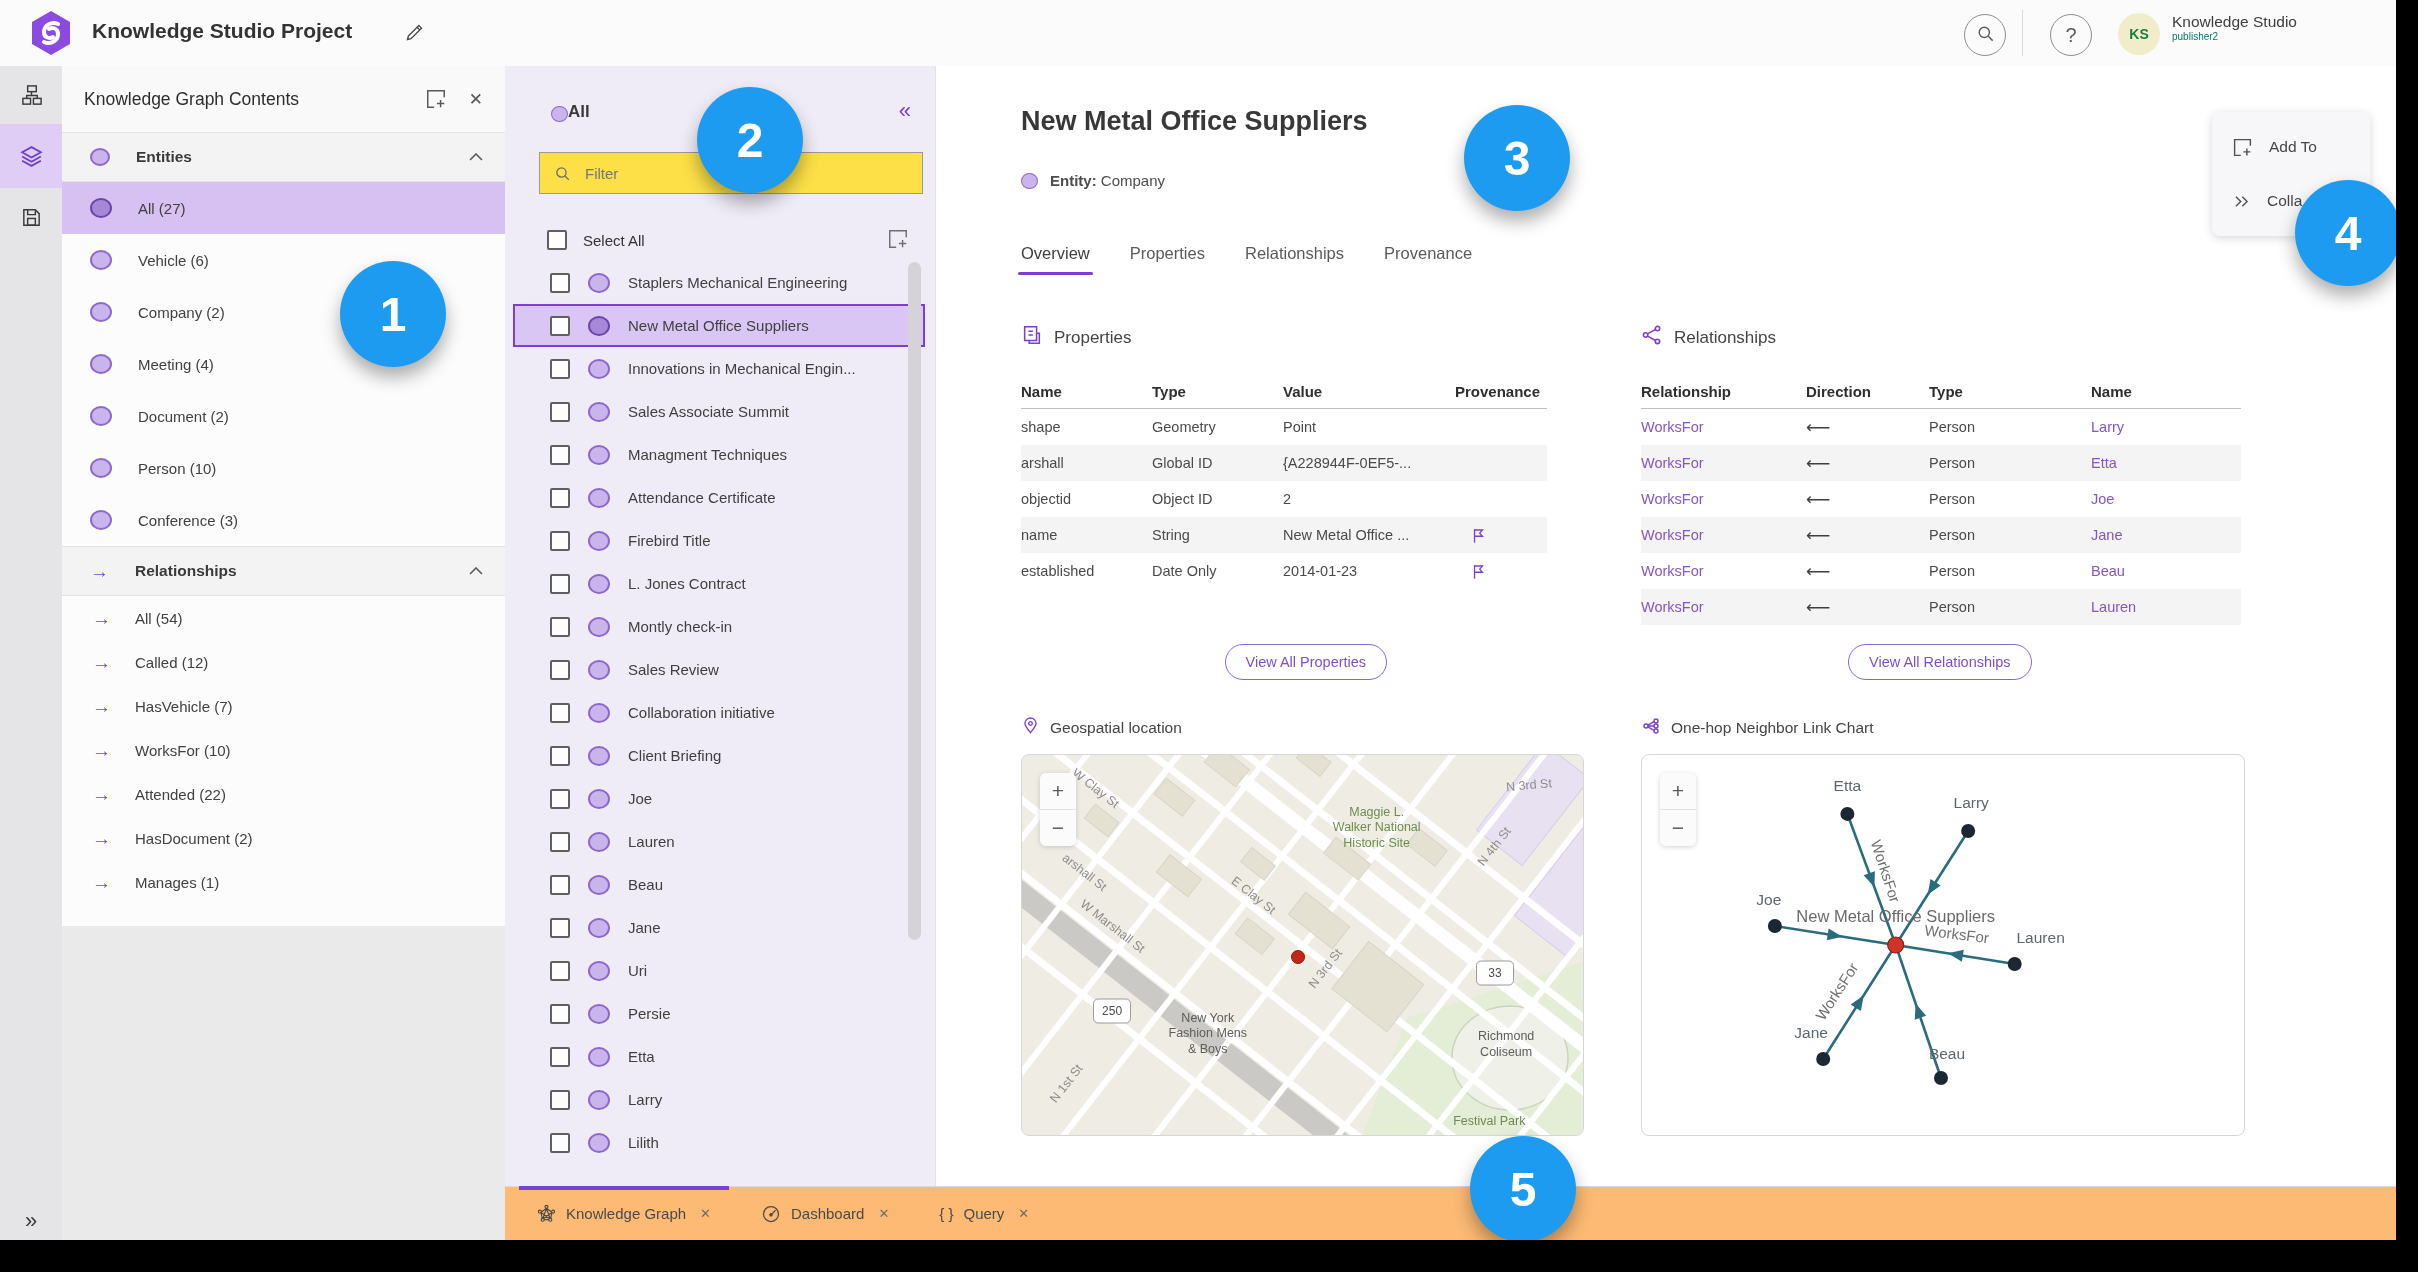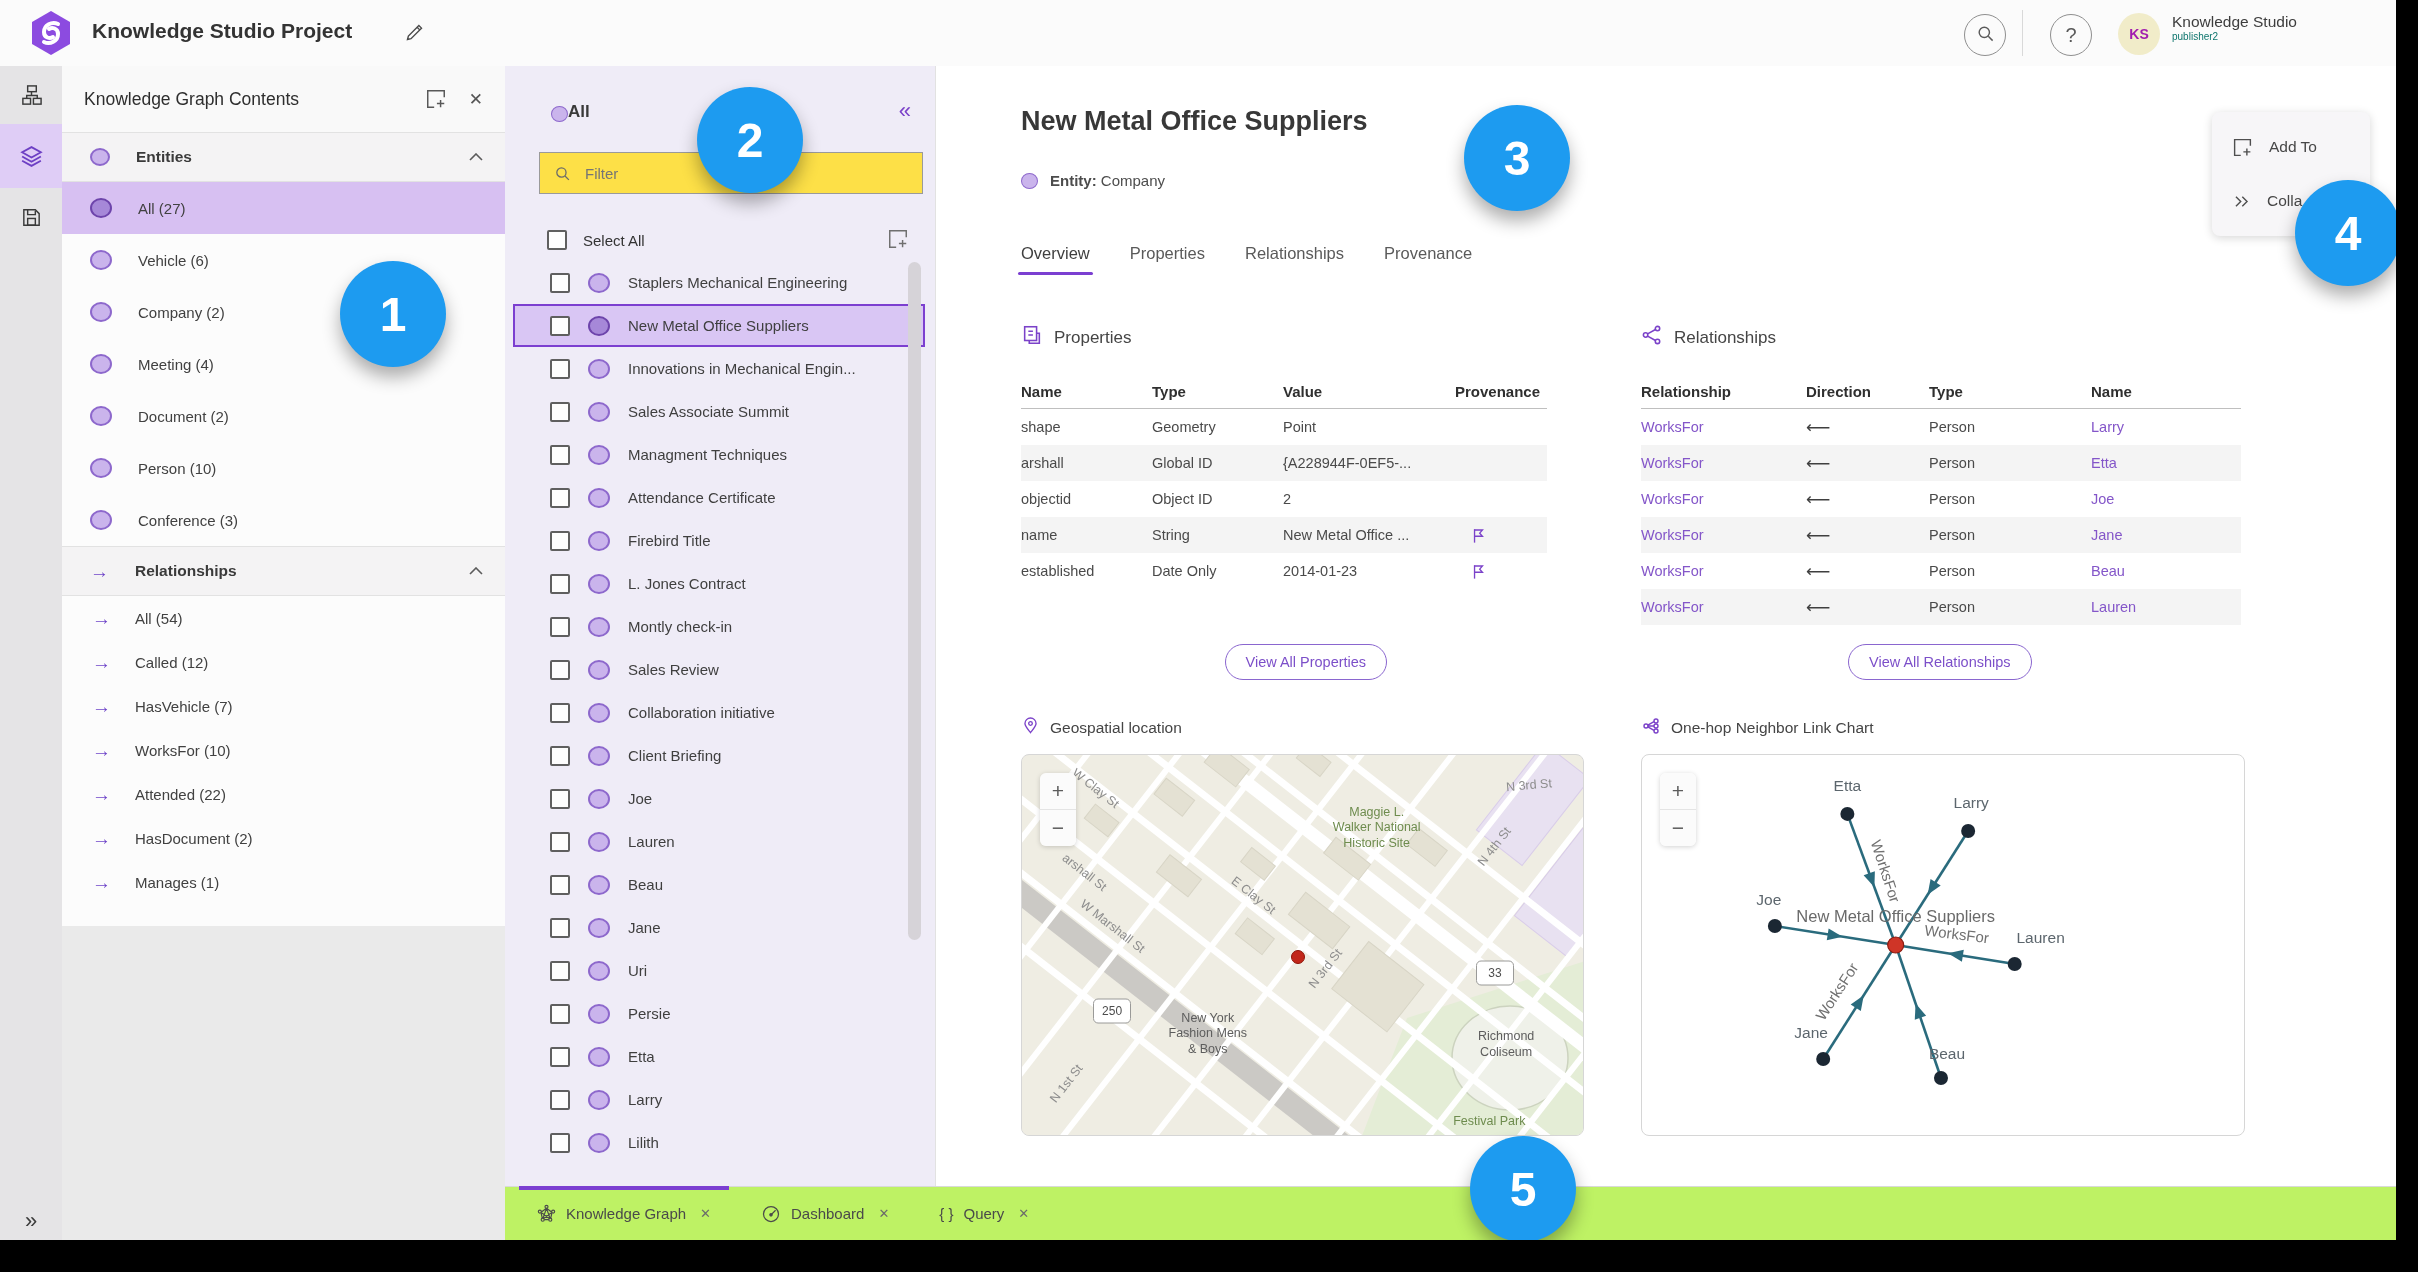--- a/index.html
+++ b/index.html
@@ -10,21 +10,21 @@
   #top-header{left:0;top:0;width:2396px;height:66px;background:#fbfbfb;border-bottom:1px solid #dadada;}
   #logo{left:28px;top:10px;width:46px;height:46px;}
   #app-title{left:92px;top:19px;font-size:21px;font-weight:600;color:#333;}
   #edit-pencil{left:404px;top:22px;}
   .hdr-circle{width:40px;height:40px;border:1.5px solid #8f8f8f;border-radius:50%;
        display:flex;align-items:center;justify-content:center;background:#fbfbfb;}
   #hdr-search{left:1964px;top:14px;}
   #hdr-divider{left:2022px;top:10px;width:1px;height:46px;background:#d9d9d9;}
   #hdr-help{left:2050px;top:14px;font-size:20px;color:#5a5a5a;}
   #hdr-avatar{left:2118px;top:13px;width:42px;height:42px;border-radius:50%;background:#f1ecc9;
-       display:flex;align-items:center;justify-content:center;font-size:14px;font-weight:bold;color:#a21caf;}
+       display:flex;align-items:center;justify-content:center;font-size:14px;font-weight:bold;color:#15803d;}
   #hdr-user{left:2172px;top:12px;line-height:1.25;}
   #hdr-user .l1{font-size:15.5px;color:#3d3d3d;}
   #hdr-user .l2{font-size:10px;color:#0f766e;}
   
   #left-rail{left:0;top:66px;width:62px;height:1174px;background:#e5e4e6;}
   .rail-item{width:62px;height:58px;display:flex;align-items:center;justify-content:center;}
   .rail-item.active{background:#dfcdf6;height:64px;}
   #rail-expand{position:absolute;bottom:6px;left:0;width:62px;text-align:center;
        font-size:22px;color:#3c3c3c;cursor:pointer;}
   
@@ -109,21 +109,21 @@
   .zoom-btn:last-child{border-radius:0 0 6px 6px;}
   .map-label{position:absolute;font-size:12.5px;color:#8d8d8d;white-space:nowrap;text-align:center;
        line-height:1.25;transform:translate(-50%,-50%);}
   .map-label.green{color:#6e8c4e;}
   .map-label.dark{color:#5d5d5d;}
   .shield{position:absolute;width:36px;height:23px;background:#fff;border:1.5px solid #9a9a98;border-radius:5px;
        font-size:12px;color:#4c4c4c;display:flex;align-items:center;justify-content:center;transform:translate(-50%,-50%);}
   #map-marker{position:absolute;width:14px;height:14px;border-radius:50%;background:#c2271a;
        border:1.5px solid #8e1408;transform:translate(-50%,-50%);box-sizing:border-box;}
   
-  #tab-bar{left:505px;top:1186px;width:1891px;height:54px;background:#bef264;border-top:1px solid #d9d9d9;
+  #tab-bar{left:505px;top:1186px;width:1891px;height:54px;background:#fdba74;border-top:1px solid #d9d9d9;
        display:flex;align-items:stretch;box-sizing:border-box;text-align:center;}
   .btab{position:relative;display:flex;align-items:center;gap:10px;padding:0 18px;margin-left:14px;
        font-size:15px;color:#4a4a4a;cursor:pointer;}
   .btab .closex{font-size:13px;color:#6b6b6b;margin-left:4px;}
   .btab.active::before{content:"";position:absolute;left:0;right:0;top:-1px;height:4px;background:#7b3fd1;}
   
   #overlay-menu{left:2212px;top:112px;width:158px;background:#f7f6f8;border-radius:8px;z-index:20;
        box-shadow:0 2px 10px rgba(0,0,0,.16);padding:8px 0;}
   .ov-item{height:54px;display:flex;align-items:center;gap:16px;padding-left:20px;font-size:15.5px;
        color:#474747;cursor:pointer;}

